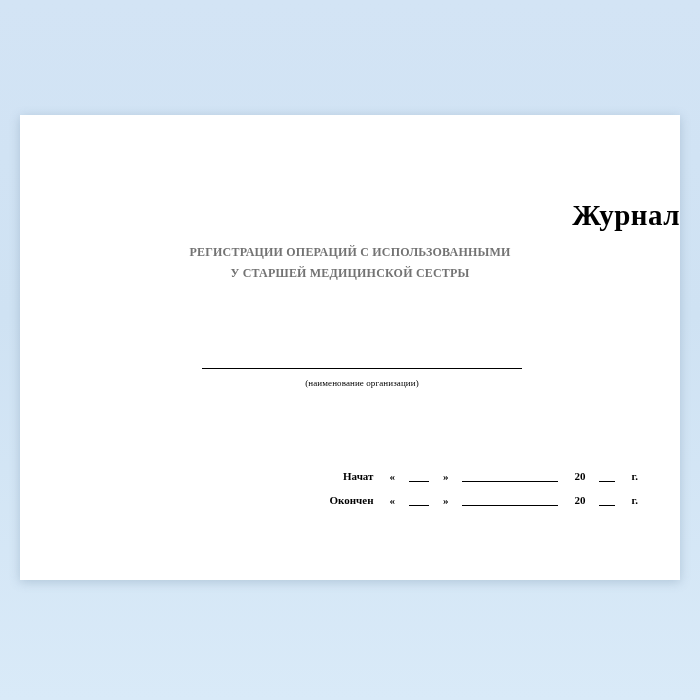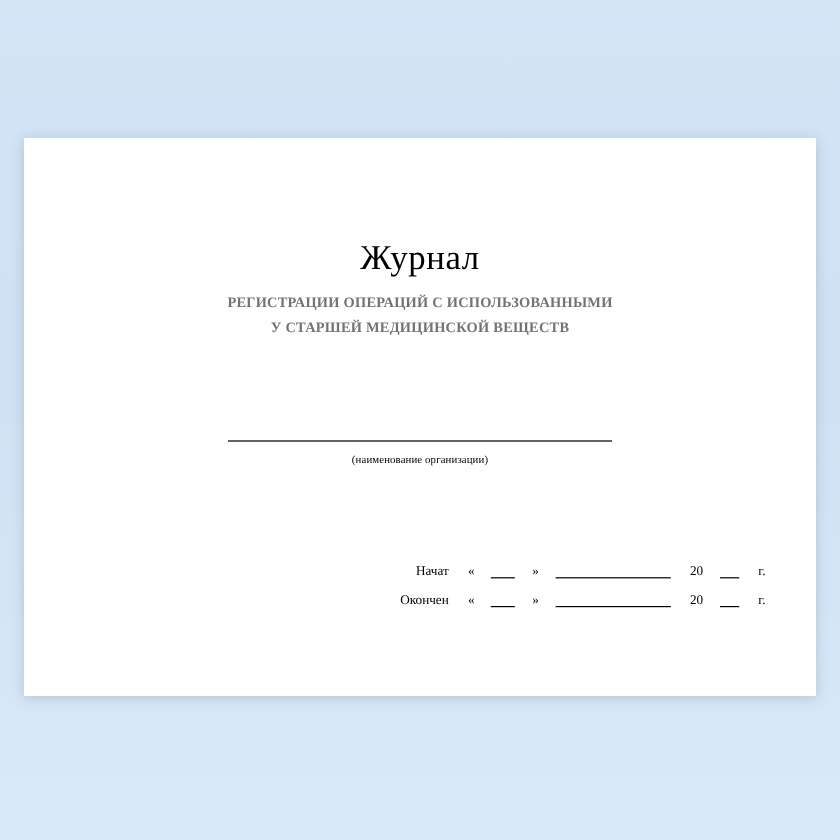--- a/index.html
+++ b/index.html
@@ -37,37 +37,38 @@
   }
   .title-block {
     position: absolute;
     left: 0;
     top: 85px;
     width: 100%;
     text-align: center;
   }
   .main-title {
     font-size: 29px;
-    font-weight: normal;
+    font-weight: bold;
     letter-spacing: 0.5px;
     color: #000;
     line-height: 1.1;
     margin-bottom: 10px;
+    text-align: right;
   }
   .subtitle-line {
     font-size: 12px;
     font-weight: bold;
     color: #737373;
     letter-spacing: 0.2px;
     line-height: 1.72;
     white-space: nowrap;
   }
   .org-block {
     position: absolute;
-    left: 0;
+    left: 12px;
     top: 245px;
     width: 100%;
     text-align: center;
   }
   .org-rule {
     display: inline-block;
     width: 320px;
     border-bottom: 1px solid #000;
     height: 1px;
     margin-bottom: 5px;
@@ -79,21 +80,21 @@
   }
   .dates-block {
     position: absolute;
     right: 42px;
     top: 355px;
     width: 330px;
     text-align: right;
   }
   .date-row {
     font-size: 11px;
-    font-weight: normal;
+    font-weight: bold;
     color: #000;
     white-space: nowrap;
     margin-bottom: 12px;
     display: flex;
     justify-content: flex-end;
     align-items: flex-end;
     gap: 14px;
     text-align: center;
   }
   .date-label {
@@ -125,21 +126,21 @@
 <body>
 
 <div class="page-backdrop"></div>
 
 <div class="cover">
   <div class="cover-inner">
 
     <div class="title-block">
       <div class="main-title">Журнал</div>
       <div class="subtitle-line">РЕГИСТРАЦИИ ОПЕРАЦИЙ С ИСПОЛЬЗОВАННЫМИ</div>
-      <div class="subtitle-line">У СТАРШЕЙ  МЕДИЦИНСКОЙ ВЕЩЕСТВ</div>
+      <div class="subtitle-line">У СТАРШЕЙ  МЕДИЦИНСКОЙ СЕСТРЫ</div>
     </div>
 
     <div class="org-block">
       <div class="org-rule"></div>
       <div class="org-caption">(наименование организации)</div>
     </div>
 
     <div class="dates-block">
       <div class="date-row">
         <span class="date-label">Начат</span>

